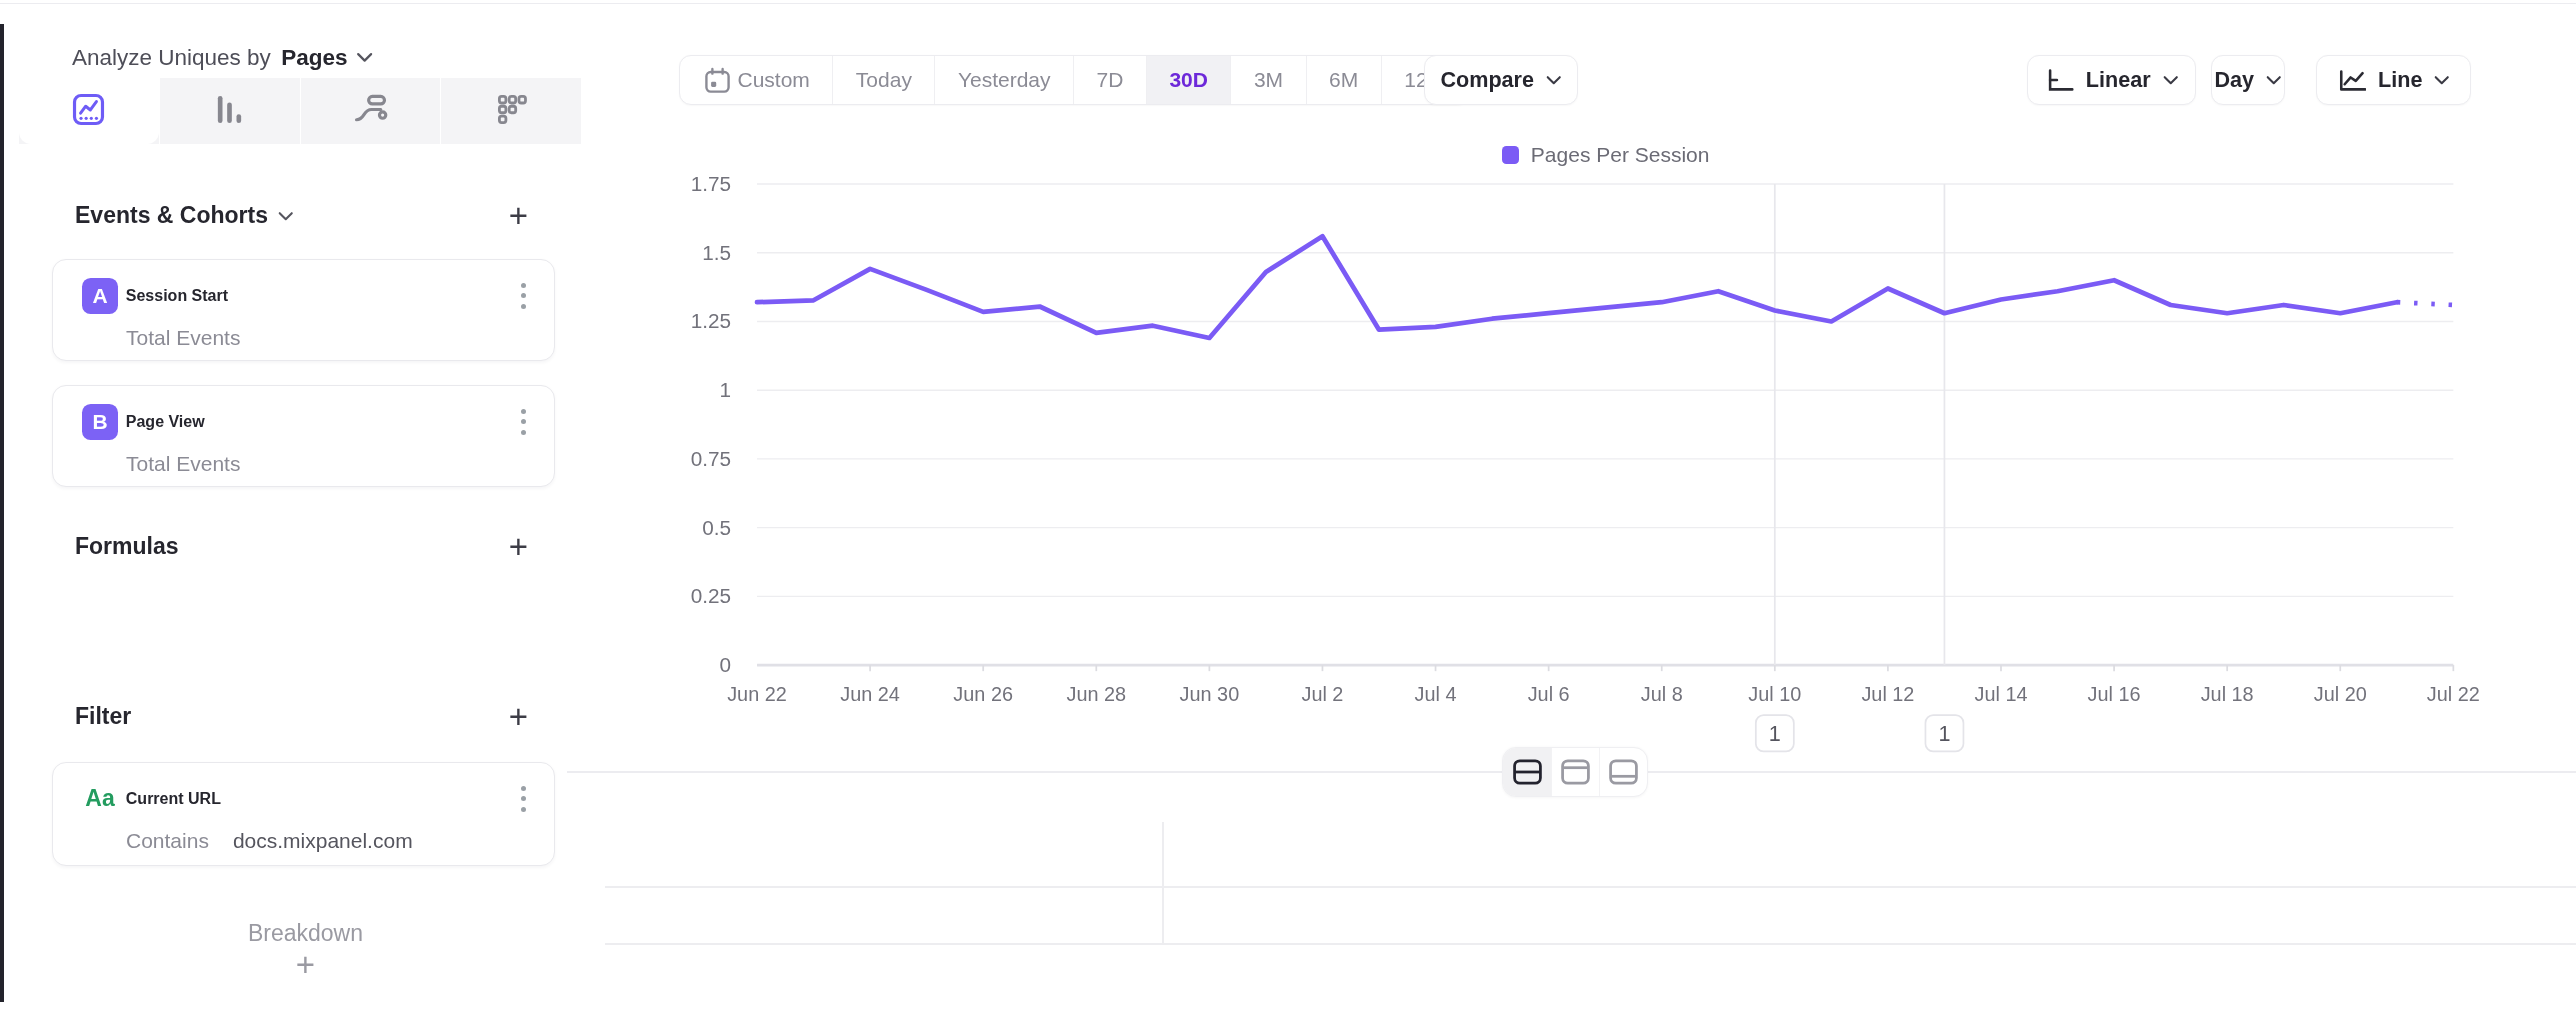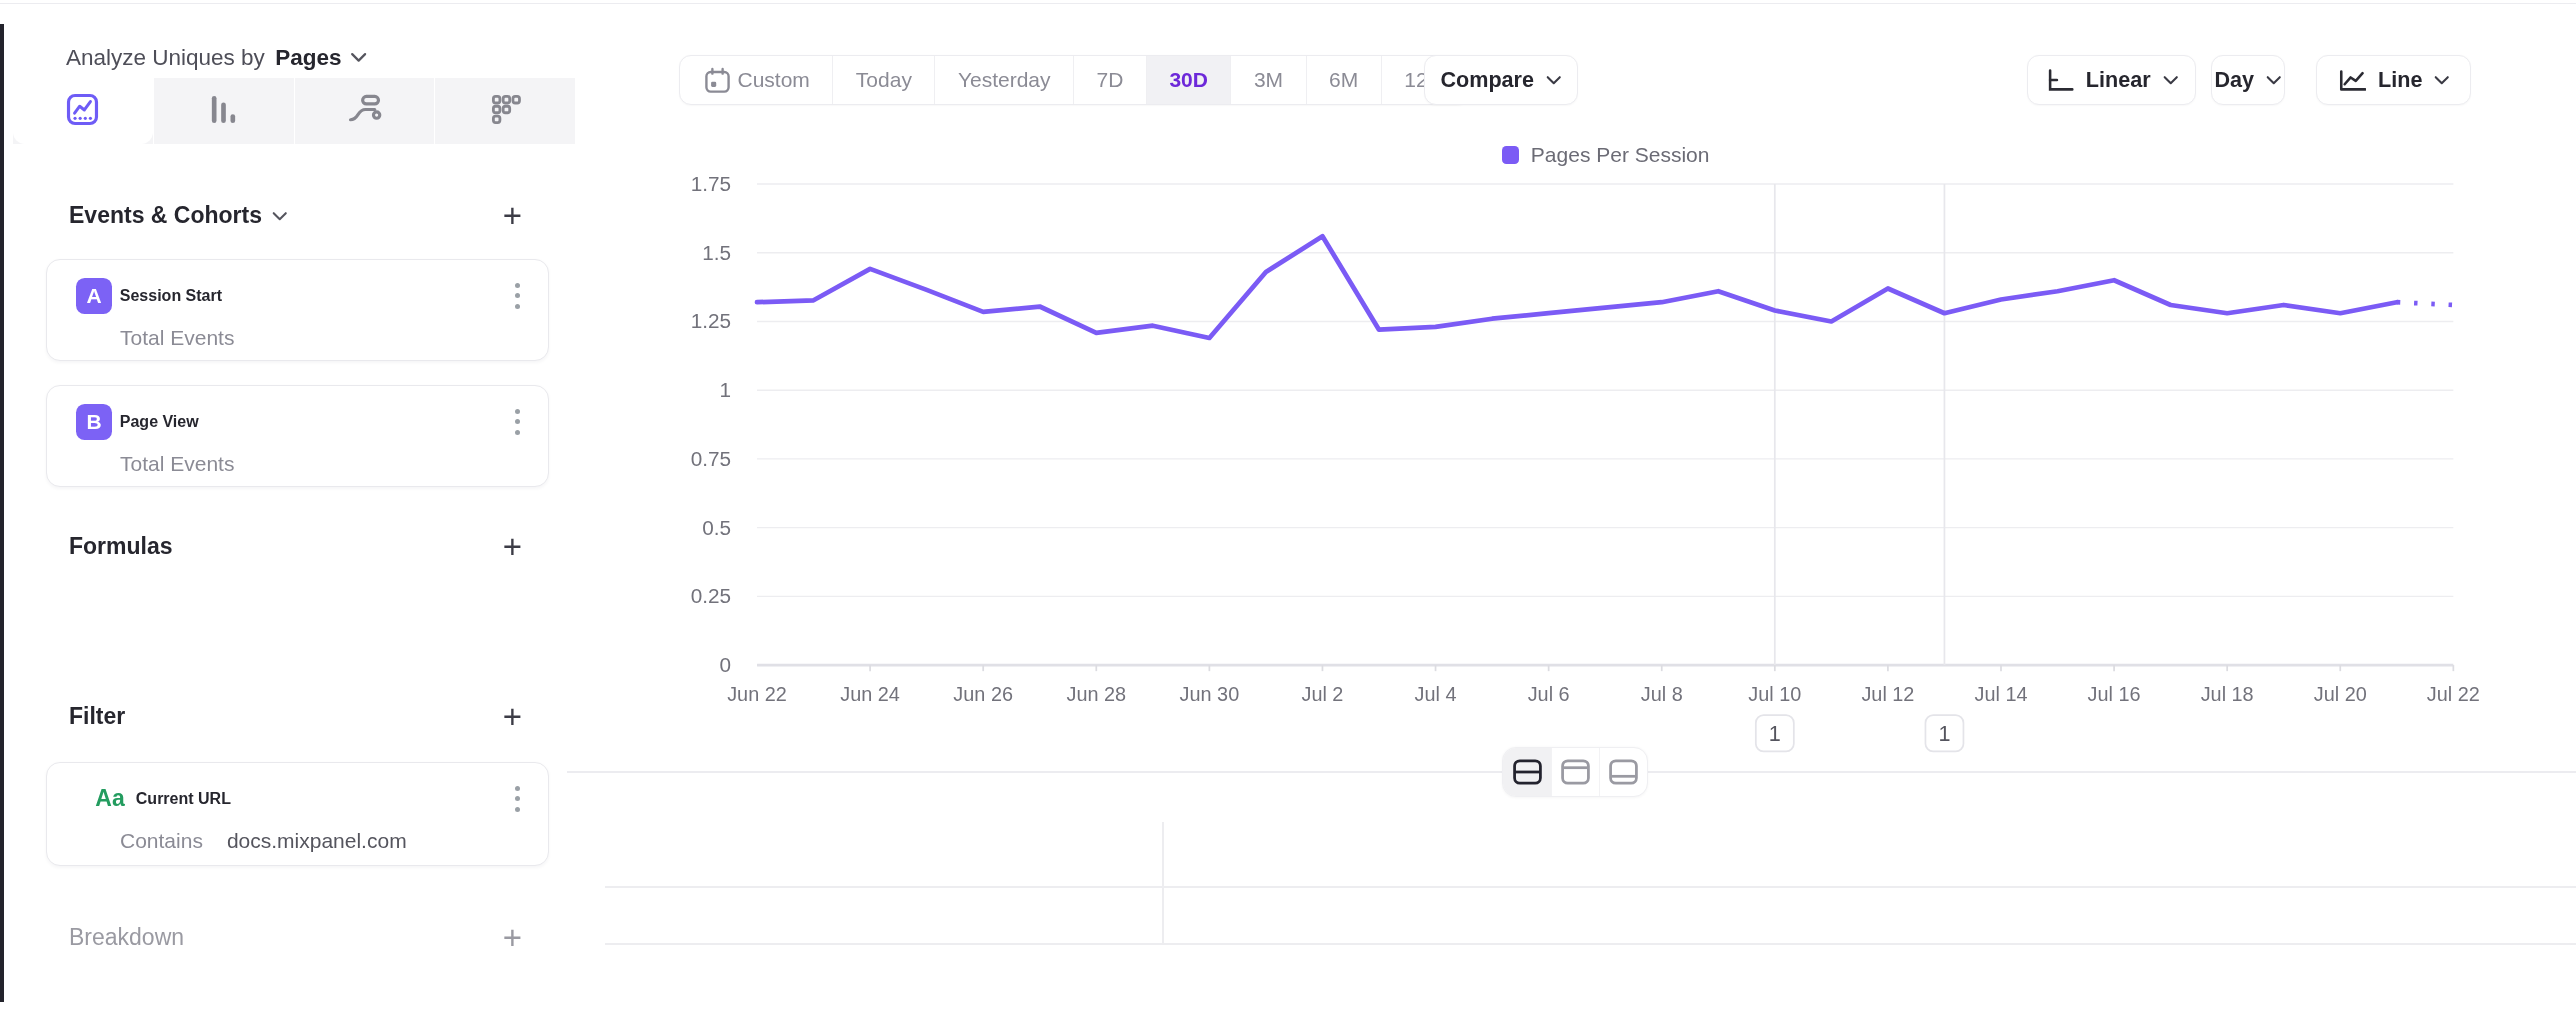--- a/index.html
+++ b/index.html
@@ -5,40 +5,40 @@
   * { margin:0; padding:0; box-sizing:border-box; }
   html,body { background:#fff; }
   body { font-family:"Liberation Sans", sans-serif; color:#26262e; }
   #app { position:relative; width:2576px; height:1026px; background:#fff; overflow:hidden; }
 
   .hairline-top { position:absolute; left:0; top:2.6px; width:100%; height:1.7px; background:#ececf0; }
   .left-edge { position:absolute; left:0; top:24px; width:3.5px; height:978px; background:#23232c; }
   .sidebar-divider { position:absolute; left:565px; top:4.3px; width:1.7px; height:1022px; background:#ececf0; }
 
   
-  .sidebar { position:absolute; left:13px; top:4.3px; width:562px; height:1022px; background:#fff; }
+  .sidebar { position:absolute; left:19px; top:4.3px; width:562px; height:1022px; background:#fff; }
   .analyze-row { position:absolute; left:53px; top:31px; height:45px; display:flex; align-items:center; gap:10.4px; font-size:22.5px; }
   .analyze-label { color:#4e4e58; }
   .analyze-value { color:#26262e; font-weight:700; display:flex; align-items:center; gap:8.6px; cursor:pointer; }
 
   .tabbar { position:absolute; left:0; top:74px; width:562px; height:66px; background:#f4f4f6; display:flex; }
   .tab { flex:1; display:flex; align-items:center; justify-content:center; border-left:1.7px solid #fff; cursor:pointer; }
   .tab:first-child { border-left:none; }
   .tab.active { background:#fff; border-radius:0 0 12px 12px; }
 
   .section-head { position:absolute; left:56px; right:45px; display:flex; align-items:center; justify-content:space-between; }
   .section-title { font-size:23px; font-weight:700; color:#26262e; display:flex; align-items:center; gap:10.4px; }
   .section-title.muted { color:#9a9aa2; font-weight:400; }
   .plus-btn { width:35px; height:35px; display:flex; align-items:center; justify-content:center; font-size:33px; font-weight:300; color:#3c3c46; cursor:pointer; line-height:1; }
   .plus-btn.muted { color:#9a9aa2; }
 
   .card { position:absolute; left:33px; width:503px; background:#fff; border:1.7px solid #e9e9ed; border-radius:14px; box-shadow:0 1.7px 3.5px rgba(25,25,50,0.04); }
   .card-row1 { display:flex; align-items:center; padding:17.3px 22.5px 0 29px; }
   .badge { width:36px; height:36px; border-radius:8.6px; background:#7c62f5; color:#fff; font-size:21px; font-weight:700; display:flex; align-items:center; justify-content:center; flex:none; }
-  .badge-text { width:36px; height:36px; display:flex; align-items:center; justify-content:center; color:#239c5f; font-size:23px; font-weight:700; flex:none;margin-left:16px; }
+  .badge-text { width:36px; height:36px; display:flex; align-items:center; justify-content:center; color:#239c5f; font-size:23px; font-weight:700; flex:none; }
   .card-title { font-size:16px; font-weight:700; color:#26262e; margin-left:7.8px; flex:1; }
   .kebab { display:flex; flex-direction:column; gap:5.2px; padding:5.2px; cursor:pointer; }
   .kebab i { width:5.2px; height:5.2px; border-radius:50%; background:#9aa0a6; }
   .card-row2 { padding:12px 22.5px 0 73px; font-size:21px; color:#8b8b95; display:flex; gap:24px; }
   .card-row2 .val { color:#55555e; }
   .card-single { display:flex; align-items:center; height:100%; padding-left:29px; font-size:22.5px; font-weight:700; color:#26262e; }
 
   
   .seg-control { position:absolute; left:679px; top:55px; height:50px; display:flex; align-items:stretch; background:#fff; border:1.7px solid #ececf0; border-radius:12px; box-shadow:0 0.9px 1.7px rgba(0,0,0,0.03); overflow:hidden; }
   .seg { display:flex; align-items:center; justify-content:center; gap:6px; padding:0 22.5px; font-size:21px; color:#8b8b95; border-left:1.7px solid #efeff2; cursor:pointer; white-space:nowrap; }
@@ -199,21 +199,21 @@
             <i></i>
             <i></i>
           </span>
       </div>
       <div class="card-row2">
         <span>Contains</span>
         <span class="val">docs.mixpanel.com</span>
       </div>
     </div>
 
-    <div class="section-head" style="top:916px;">
+    <div class="section-head" style="top:916px;flex-direction:column;">
       <span class="section-title muted">Breakdown</span>
       <span class="plus-btn muted">+</span>
     </div>
   </div>
 
   <div class="seg-control">
     <div class="seg">
       <span style="display:inline-flex;">
         <svg width="29" height="29" viewBox="0 0 34 34" fill="none" stroke="#8b8b95" stroke-width="2.8">
           <rect x="4" y="7" width="26" height="23" rx="5"></rect>

